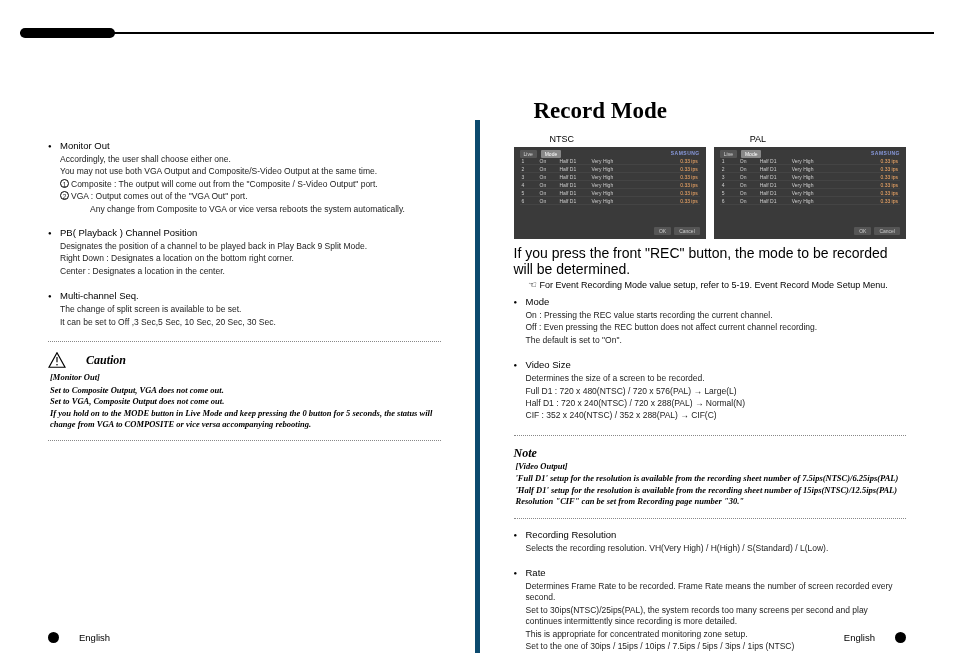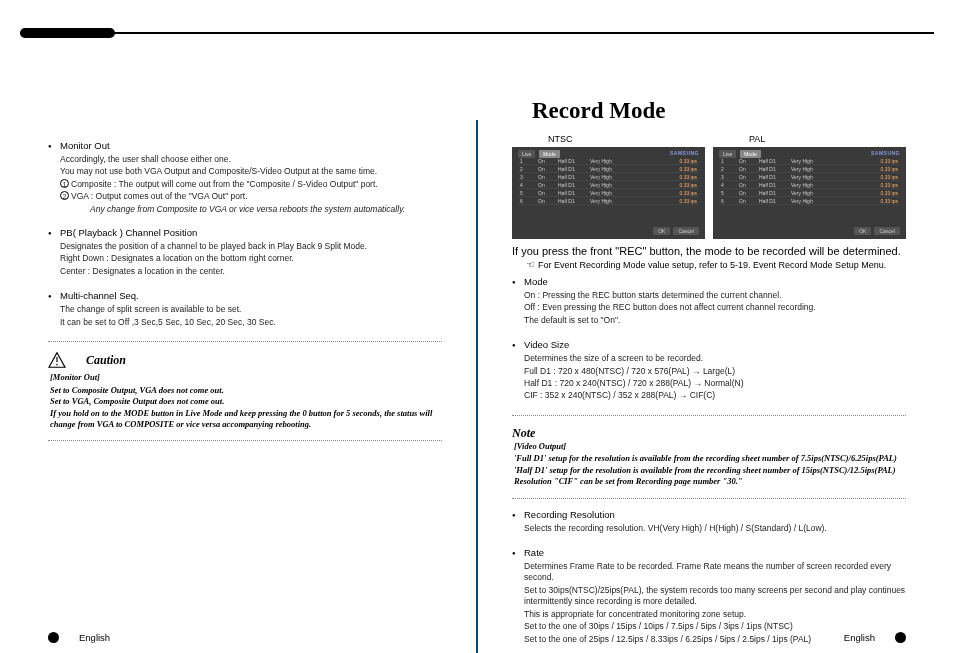--- a/index.html
+++ b/index.html
@@ -36,21 +36,21 @@
     left: 0;
     right: 0;
     bottom: 0;
   }
   .col {
     flex: 1;
     padding: 0 34px 0 48px;
     position: relative;
   }
   .col-left { padding-top: 80px; }
-  .col-right { padding: 0 48px 0 34px; border-left: 2px solid #0c4a6e; margin-top: 60px; padding-top: 0; }
+  .col-right { padding: 0 48px 0 34px; border-left: 5px solid #0c4a6e; margin-top: 60px; padding-top: 0; }
   .col-right-inner { position: relative; top: -22px; }
   h1.title {
     font-family: Georgia, 'Times New Roman', serif;
     font-weight: bold;
     font-size: 23px;
     margin-bottom: 10px;
     padding-left: 20px;
   }
   .bullet {
     display: flex;
@@ -75,21 +75,20 @@
   }
   .bullet-sub {
     font-size: 8.5px;
     color: #222;
     margin-bottom: 1px;
   }
   .bullet-subsub {
     font-size: 8.5px;
     color: #222;
     padding-left: 10px;
-    font-style: italic;
   }
   .circled {
     display: inline-block;
     border: 0.7px solid #000;
     border-radius: 50%;
     width: 9px; height: 9px;
     font-size: 6.5px;
     text-align: center;
     line-height: 9px;
     margin-right: 2px;
@@ -205,21 +204,21 @@
     padding: 1px 5px;
     font-size: 5px;
     border-radius: 1px;
   }
   .hand {
     display: inline-block;
     font-size: 10px;
     margin-right: 3px;
     transform: scaleX(-1);
   }
-  .intro-line { font-size: 11px; margin-bottom: 2px; }
+  .intro-line { font-size: 14px; margin-bottom: 2px; }
   .intro-sub {
     font-size: 9px;
     padding-left: 14px;
     margin-bottom: 6px;
     position: relative;
   }
 </style>
 </head>
 <body>
 
@@ -408,21 +407,21 @@
       </div>
     </div>
 
     <div class="intro-line">If you press the front "REC" button, the mode to be recorded will be determined.</div>
     <div class="intro-sub"><span class="hand">☞</span><span>For Event Recording Mode value setup, refer to 5-19. Event Record Mode Setup Menu.</span></div>
 
     <div class="bullet">
       <div class="dot"></div>
       <div class="bullet-body">
         <div class="bullet-head">Mode</div>
-        <div class="bullet-sub">On : Pressing the REC button starts determined the current channel.</div>
+        <div class="bullet-sub">On : Pressing the REC value starts recording the current channel.</div>
         <div class="bullet-sub">Off : Even pressing the REC button does not affect current channel recording.</div>
         <div class="bullet-sub">The default is set to "On".</div>
       </div>
     </div>
 
     <div class="bullet">
       <div class="dot"></div>
       <div class="bullet-body">
         <div class="bullet-head">Video Size</div>
         <div class="bullet-sub">Determines the size of a screen to be recorded.</div>

